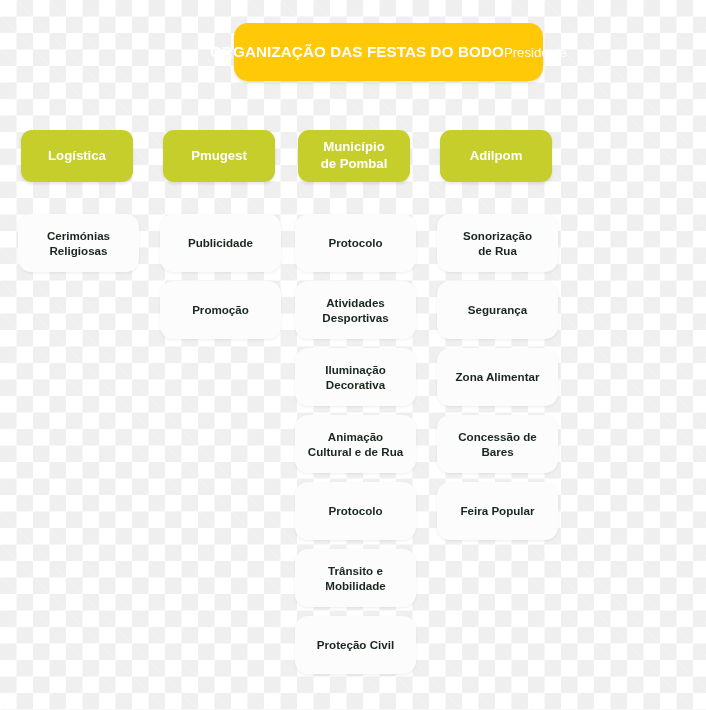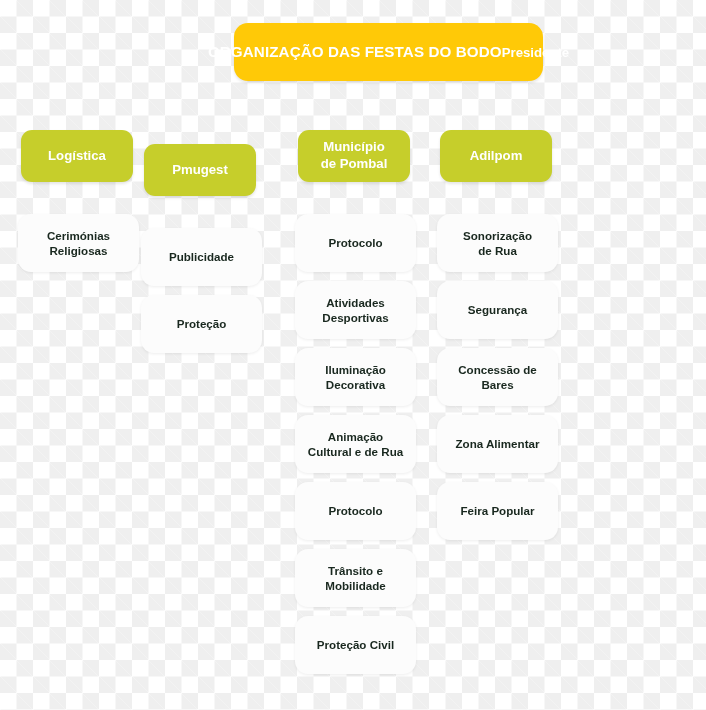--- a/index.html
+++ b/index.html
@@ -49,33 +49,33 @@
     font-size: 15.2px;
     font-weight: bold;
     letter-spacing: 0.1px;
     line-height: 1.15;
     text-align: center;
     white-space: nowrap;
   }
   .root-subtitle {
     color: #ffffff;
     font-size: 13.2px;
-    font-weight: bold;
+    font-weight: normal;
     line-height: 1.2;
     text-align: center;
     margin-top: 1px;
   }
 
   
   .column {
     position: absolute;
     top: 130px;
   }
   .col-0 { left: 18px;  width: 121px; }
-  .col-1 { left: 141px; width: 121px; margin-top: 14px; }
+  .col-1 { left: 160px; width: 121px; }
   .col-2 { left: 295px; width: 121px; }
   .col-3 { left: 437px; width: 121px; }
 
   
   .dept-header {
     width: 112px;
     margin-left: 3px;
     height: 52px;
     background: #C6CE2B;
     border-radius: 11px;
@@ -137,21 +137,21 @@
   </div>
 
   <div class="column col-1">
     <div class="dept-header">
       <div class="dept-header-label">Pmugest</div>
     </div>
     <div class="task-card">
       <div class="task-card-label">Publicidade</div>
     </div>
     <div class="task-card">
-      <div class="task-card-label">Proteção</div>
+      <div class="task-card-label">Promoção</div>
     </div>
   </div>
 
   <div class="column col-2">
     <div class="dept-header">
       <div class="dept-header-label">Município<br>de Pombal</div>
     </div>
     <div class="task-card">
       <div class="task-card-label">Protocolo</div>
     </div>
@@ -179,23 +179,23 @@
     <div class="dept-header">
       <div class="dept-header-label">Adilpom</div>
     </div>
     <div class="task-card">
       <div class="task-card-label">Sonorização<br>de Rua</div>
     </div>
     <div class="task-card">
       <div class="task-card-label">Segurança</div>
     </div>
     <div class="task-card">
+      <div class="task-card-label">Zona Alimentar</div>
+    </div>
+    <div class="task-card">
       <div class="task-card-label">Concessão de<br>Bares</div>
     </div>
     <div class="task-card">
-      <div class="task-card-label">Zona Alimentar</div>
-    </div>
-    <div class="task-card">
       <div class="task-card-label">Feira Popular</div>
     </div>
   </div>
 
 </div>
 
 </body></html>

